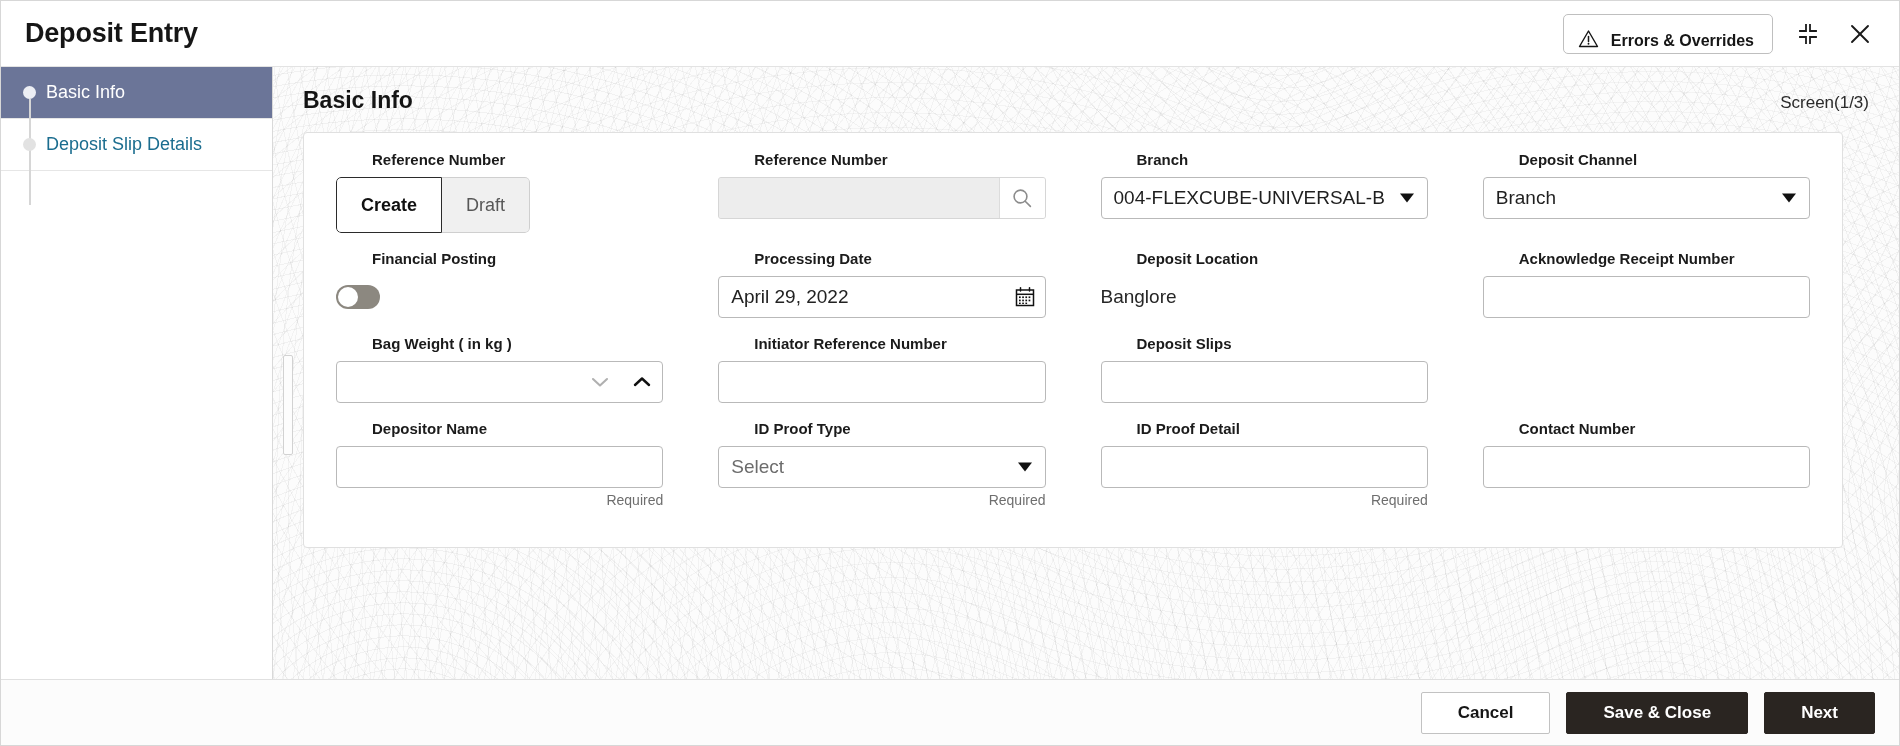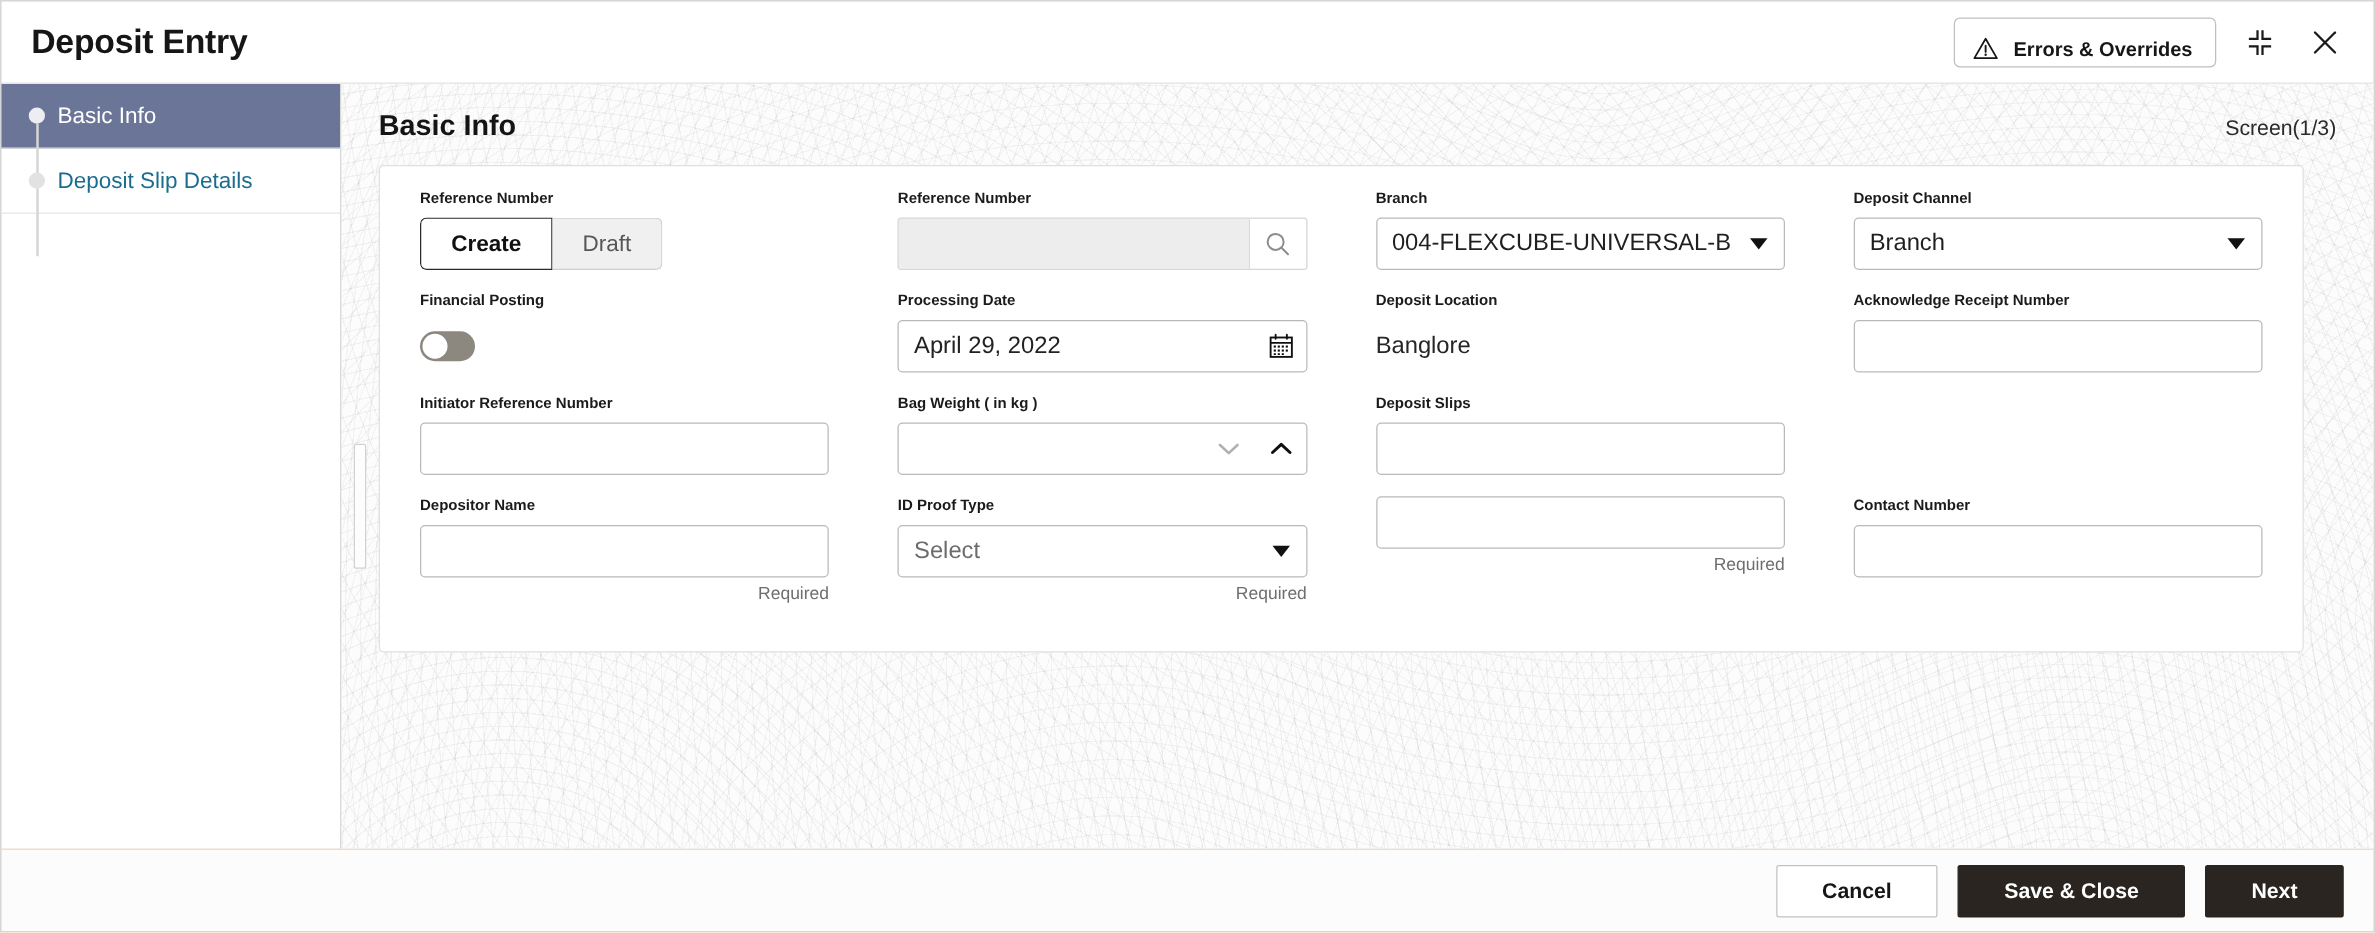--- a/index.html
+++ b/index.html
@@ -187,25 +187,26 @@
   }
   .grid {
     display: grid;
     grid-template-columns: repeat(4, 1fr);
     column-gap: 55px;
     row-gap: 0;
     padding: 0 32px;
   }
   .field { padding-bottom: 17px; min-width: 0; }
   .field-label {
-    font-size: 12px;
+    font-size: 15px;
     font-weight: bold;
     color: #1b1b1b;
     margin-bottom: 9px;
     white-space: nowrap;
+    margin-left: 36px;
   }
   .field-static {
     font-size: 19px;
     color: #262626;
     padding-top: 3px;
     height: 42px;
     line-height: 36px;
   }
   .req {
     text-align: right;
@@ -303,21 +304,21 @@
     width: 0; height: 0;
     border-left: 7px solid transparent;
     border-right: 7px solid transparent;
     border-top: 9px solid #111111;
     pointer-events: none;
   }
 
   
   .segmented {
     display: inline-flex;
-    height: 42px;
+    height: 56px;
     border-radius: 5px;
     overflow: hidden;
   }
   .seg {
     min-width: 84px;
     padding: 0 24px;
     display: flex;
     align-items: center;
     justify-content: center;
     font-size: 18px;
@@ -586,44 +587,44 @@
               <div class="field-label">Deposit Location</div>
               <div class="field-static">Banglore</div>
             </div>
 
             <div class="field">
               <div class="field-label">Acknowledge Receipt Number</div>
               <input class="input" value="" style="">
             </div>
 
             <div class="field">
-              <div class="field-label">Initiator Reference Number</div>
-              <input class="input" value="" style="">
-            </div>
-
-            <div class="field">
               <div class="field-label">Bag Weight ( in kg )</div>
               <div class="stepper-wrap">
                 <input class="input" style="padding-right: 80px;" value="">
                 <div class="stepper-btns">
                   <button class="step-btn">
                     <svg width="20" height="14" viewBox="0 0 20 14">
                       <polyline points="3,4 10,10.5 17,4" fill="none" stroke="#b0b0b0" stroke-width="2.1" stroke-linecap="round" stroke-linejoin="round"></polyline>
                     </svg>
                   </button>
                   <button class="step-btn">
                     <svg width="20" height="14" viewBox="0 0 20 14">
                       <polyline points="3,10 10,3.5 17,10" fill="none" stroke="#101010" stroke-width="2.4" stroke-linecap="round" stroke-linejoin="round"></polyline>
                     </svg>
                   </button>
                 </div>
               </div>
             </div>
 
             <div class="field">
+              <div class="field-label">Initiator Reference Number</div>
+              <input class="input" value="" style="">
+            </div>
+
+            <div class="field">
               <div class="field-label">Deposit Slips</div>
               <input class="input" value="" style="">
             </div>
 
             <div class="field"></div>
 
             <div class="field">
               <div class="field-label">Depositor Name</div>
               <input class="input" value="" style="">
               <div class="req">Required</div>
@@ -632,20 +633,21 @@
             <div class="field">
               <div class="field-label">ID Proof Type</div>
               <div class="select-wrap">
                 <div class="select-box placeholder">Select</div>
                 <span class="caret"></span>
               </div>
               <div class="req">Required</div>
             </div>
 
             <div class="field">
+              <div class="field-label">ID Proof Detail</div>
               <input class="input" value="" style="">
               <div class="req">Required</div>
             </div>
 
             <div class="field">
               <div class="field-label">Contact Number</div>
               <input class="input" value="" style="">
               <div class="req"></div>
             </div>
 

